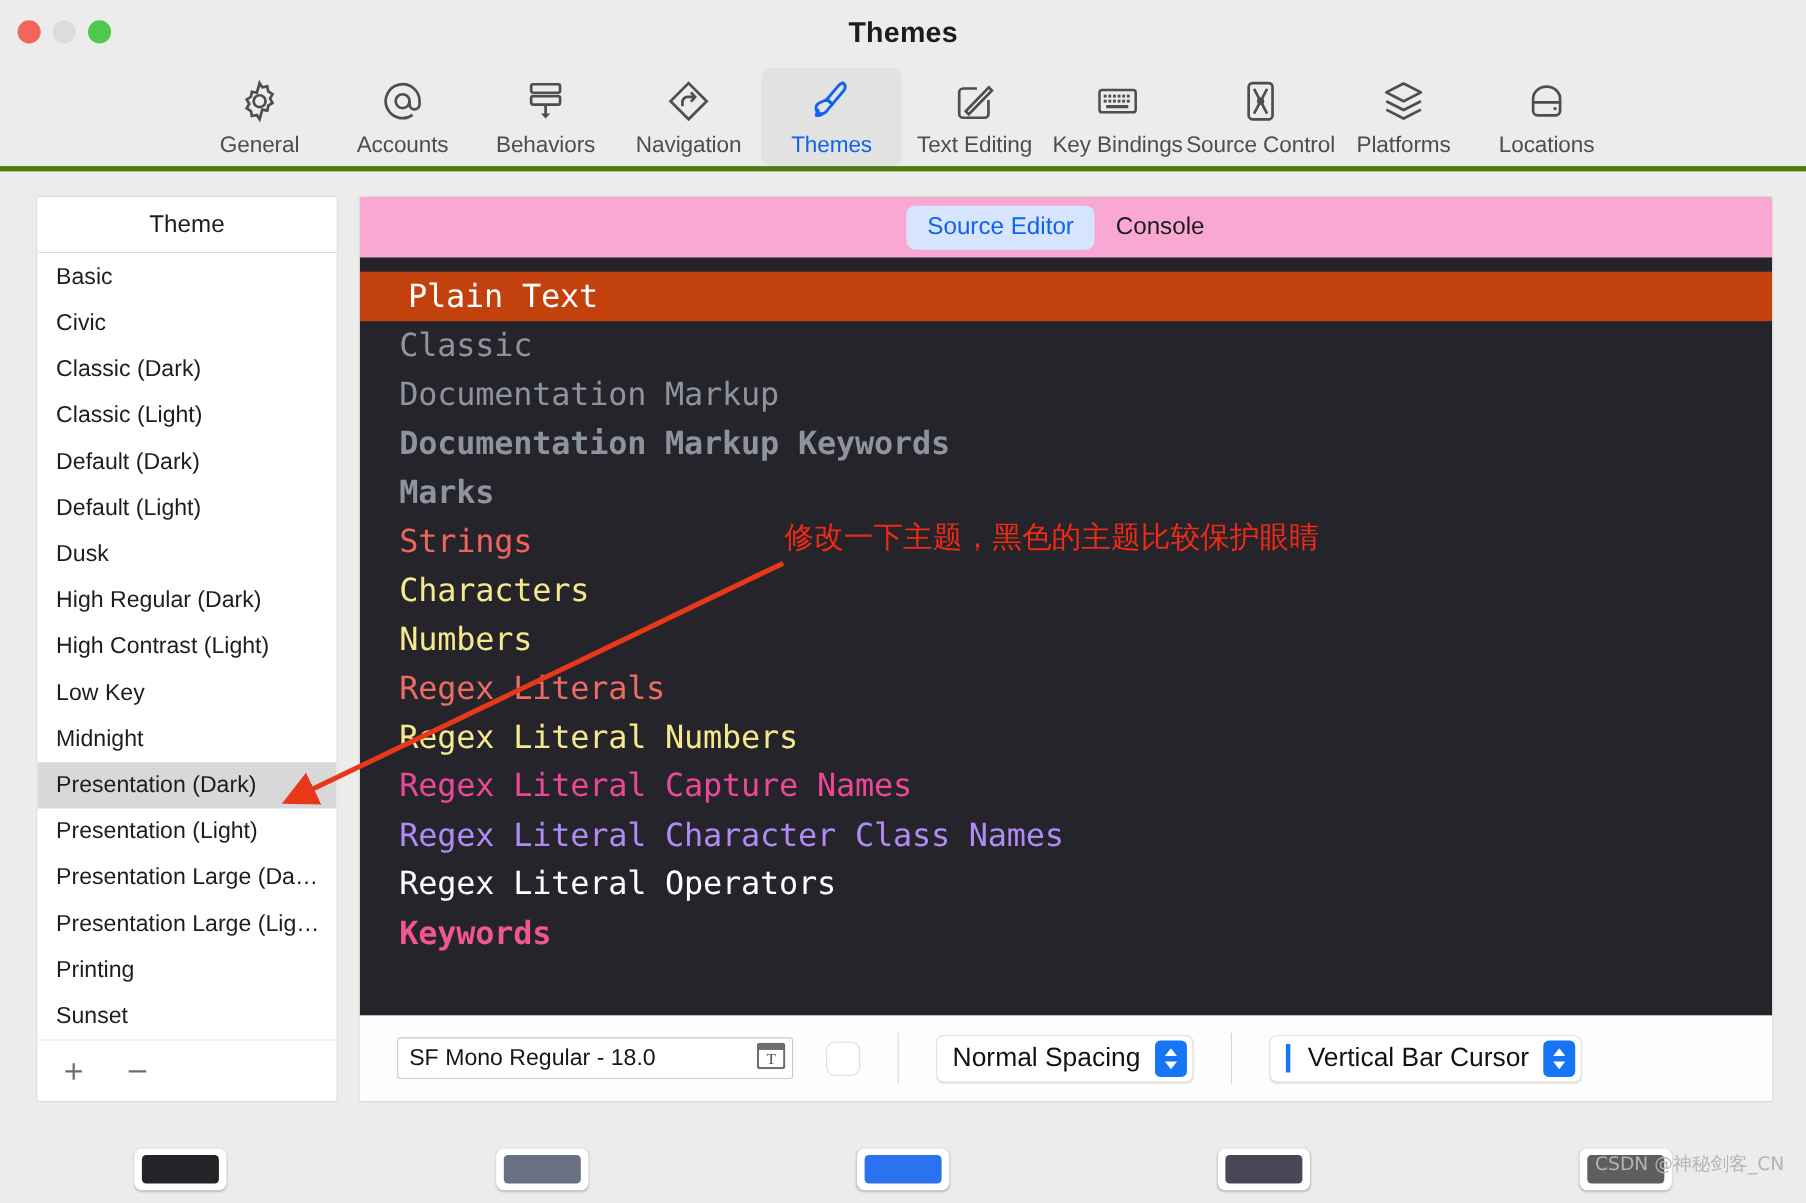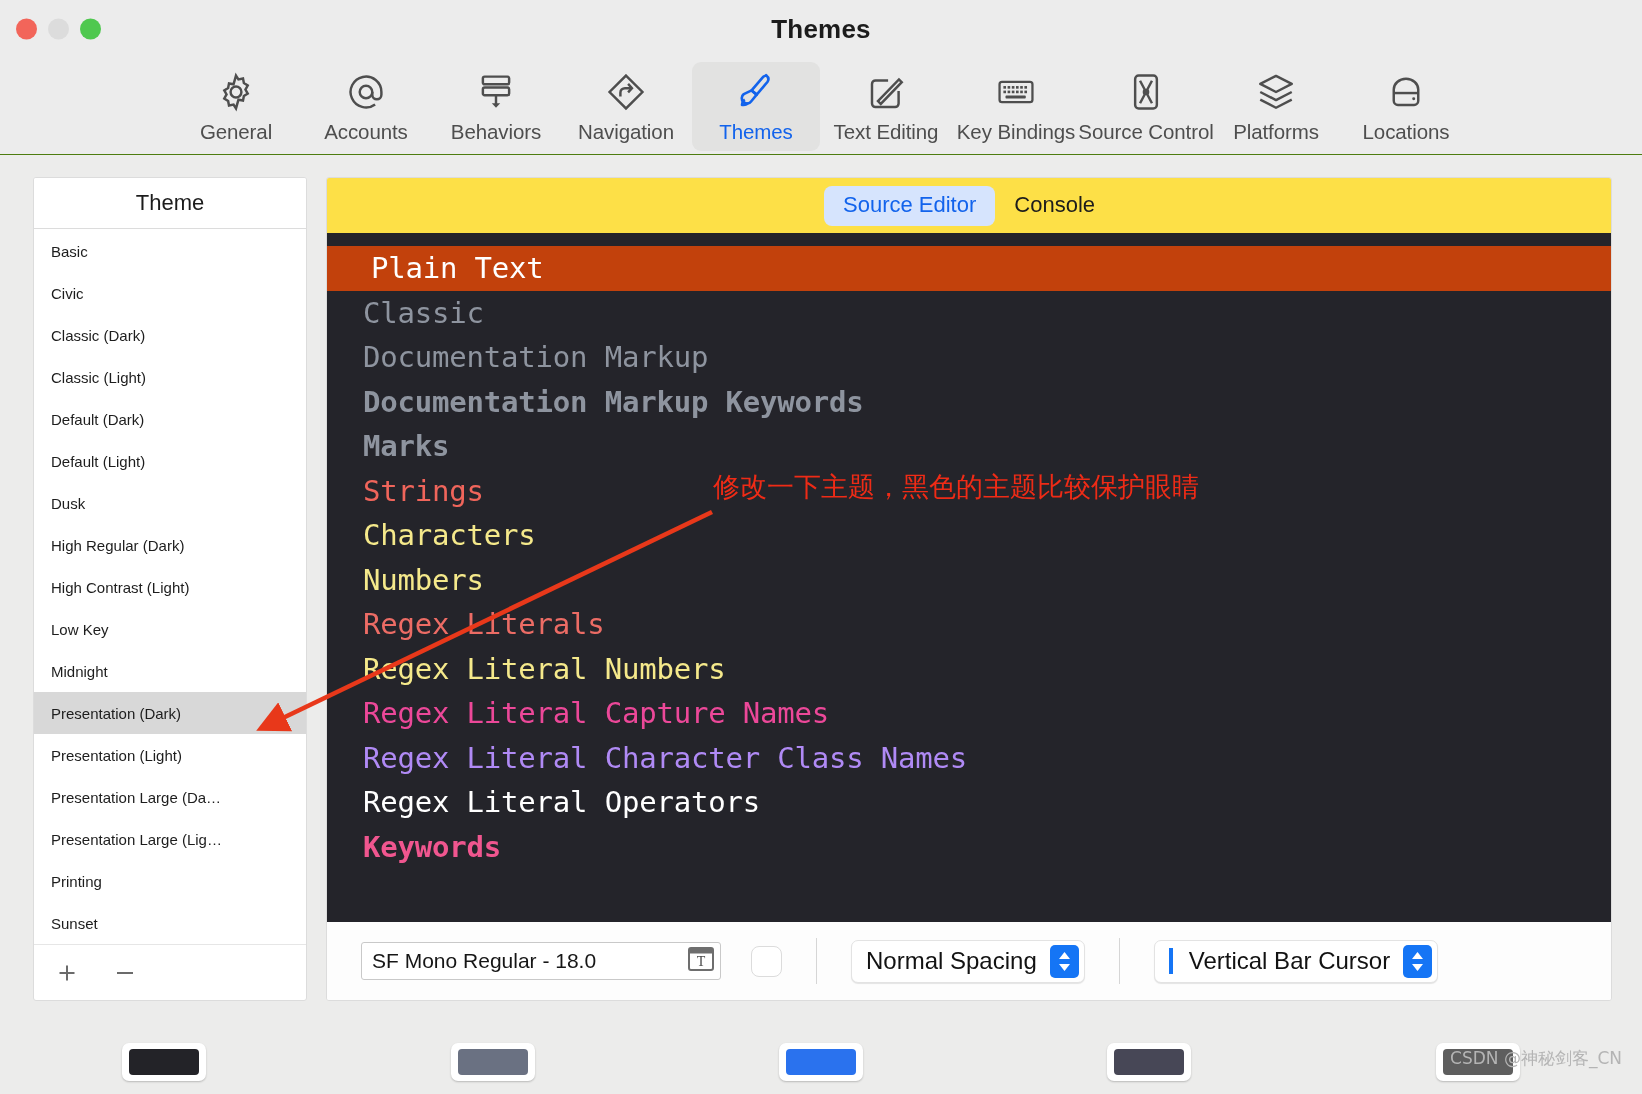--- a/index.html
+++ b/index.html
@@ -48,21 +48,21 @@
     font-size: 26px;
     font-weight: bold;
     color: #1c1c1c;
     letter-spacing: 0.2px;
   }
 
   
   .toolbar {
     flex: 0 0 97px;
     background: #ececec;
-    border-bottom: 1px solid #4d7c0f;
+    border-bottom: 5px solid #4d7c0f;
     display: flex;
     justify-content: center;
     align-items: flex-start;
     gap: 2px;
     padding-top: 4px;
   }
   .tb-item {
     width: 128px;
     padding: 9px 2px 7px 2px;
     border-radius: 9px;
@@ -117,21 +117,21 @@
   .sb-list {
     flex: 1 1 auto;
     overflow: hidden;
     padding-top: 1px;
   }
   .sb-row {
     height: 42px;
     display: flex;
     align-items: center;
     padding-left: 17px;
-    font-size: 15px;
+    font-size: 21px;
     color: #1d1d1d;
     white-space: nowrap;
     overflow: hidden;
     cursor: default;
   }
   .sb-row.selected { background: #d8d8d8; }
   .sb-footer {
     flex: 0 0 56px;
     border-top: 1px solid #e6e6e6;
     display: flex;
@@ -155,21 +155,21 @@
     border: 1px solid #dcdcdc;
     border-radius: 3px;
     overflow: hidden;
   }
 
   .seg-bar {
     flex: 0 0 55px;
     display: flex;
     align-items: center;
     justify-content: center;
-    background: #fde047;
+    background: #f9a8d4;
   }
   .seg {
     font-size: 22px;
     padding: 6px 19px 8px 19px;
     border-radius: 8px;
     color: #1c1c1c;
     cursor: default;
     white-space: nowrap;
   }
   .seg.active { background: #d6e4fd; color: #1263ec; }

